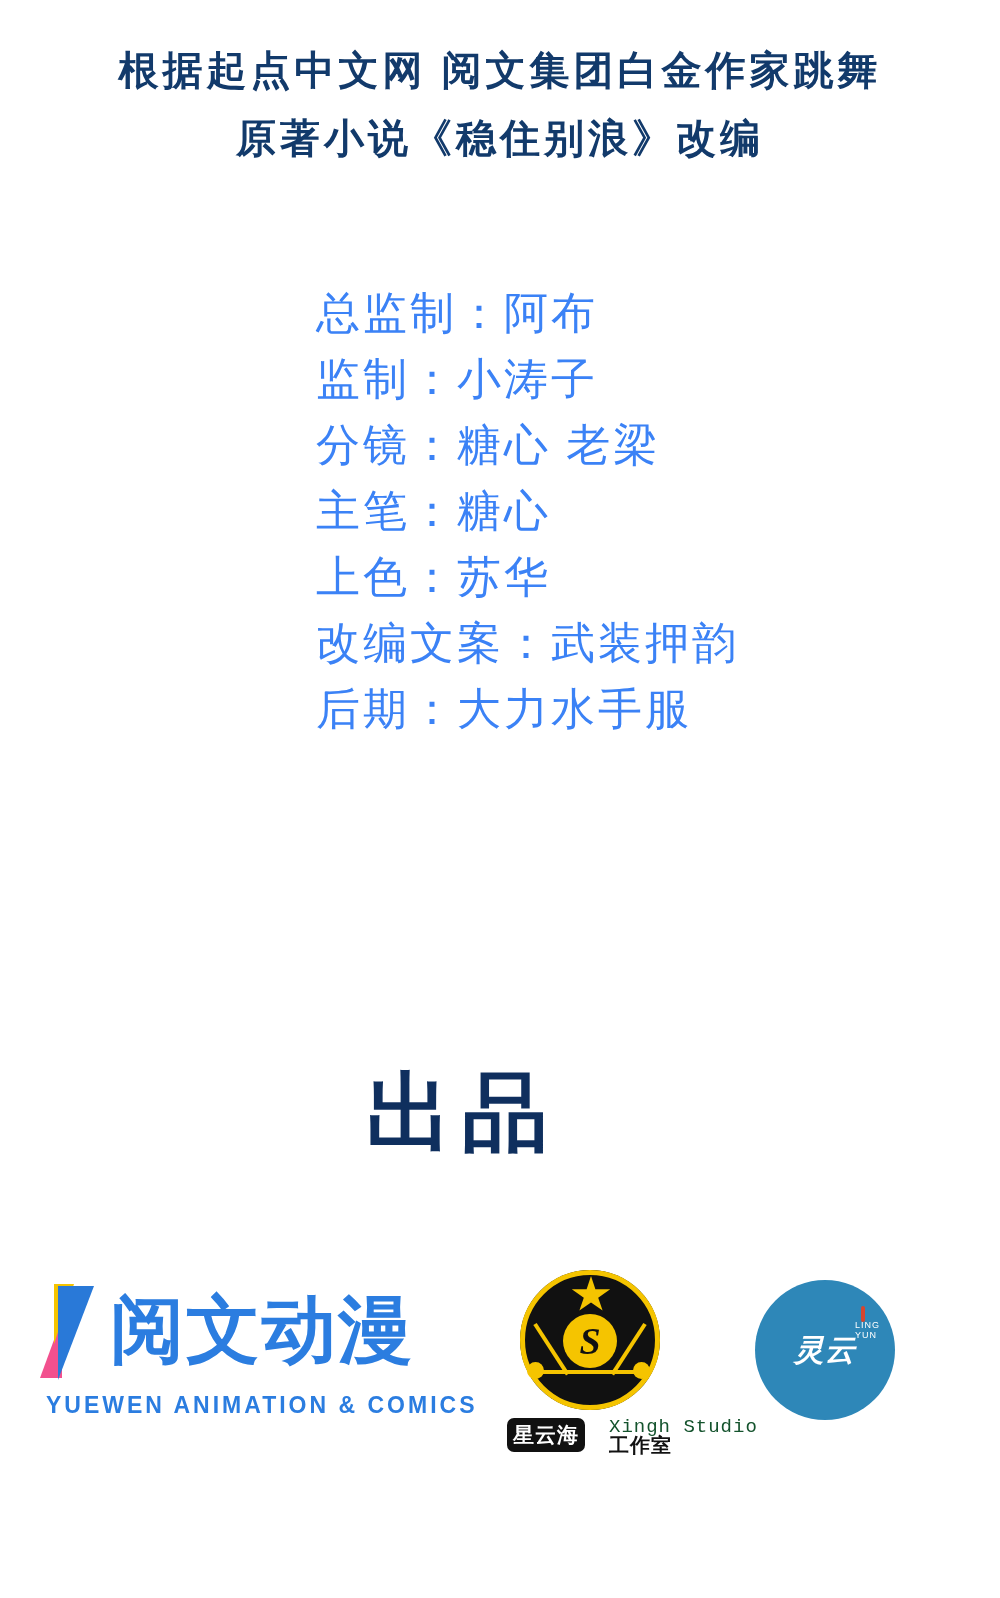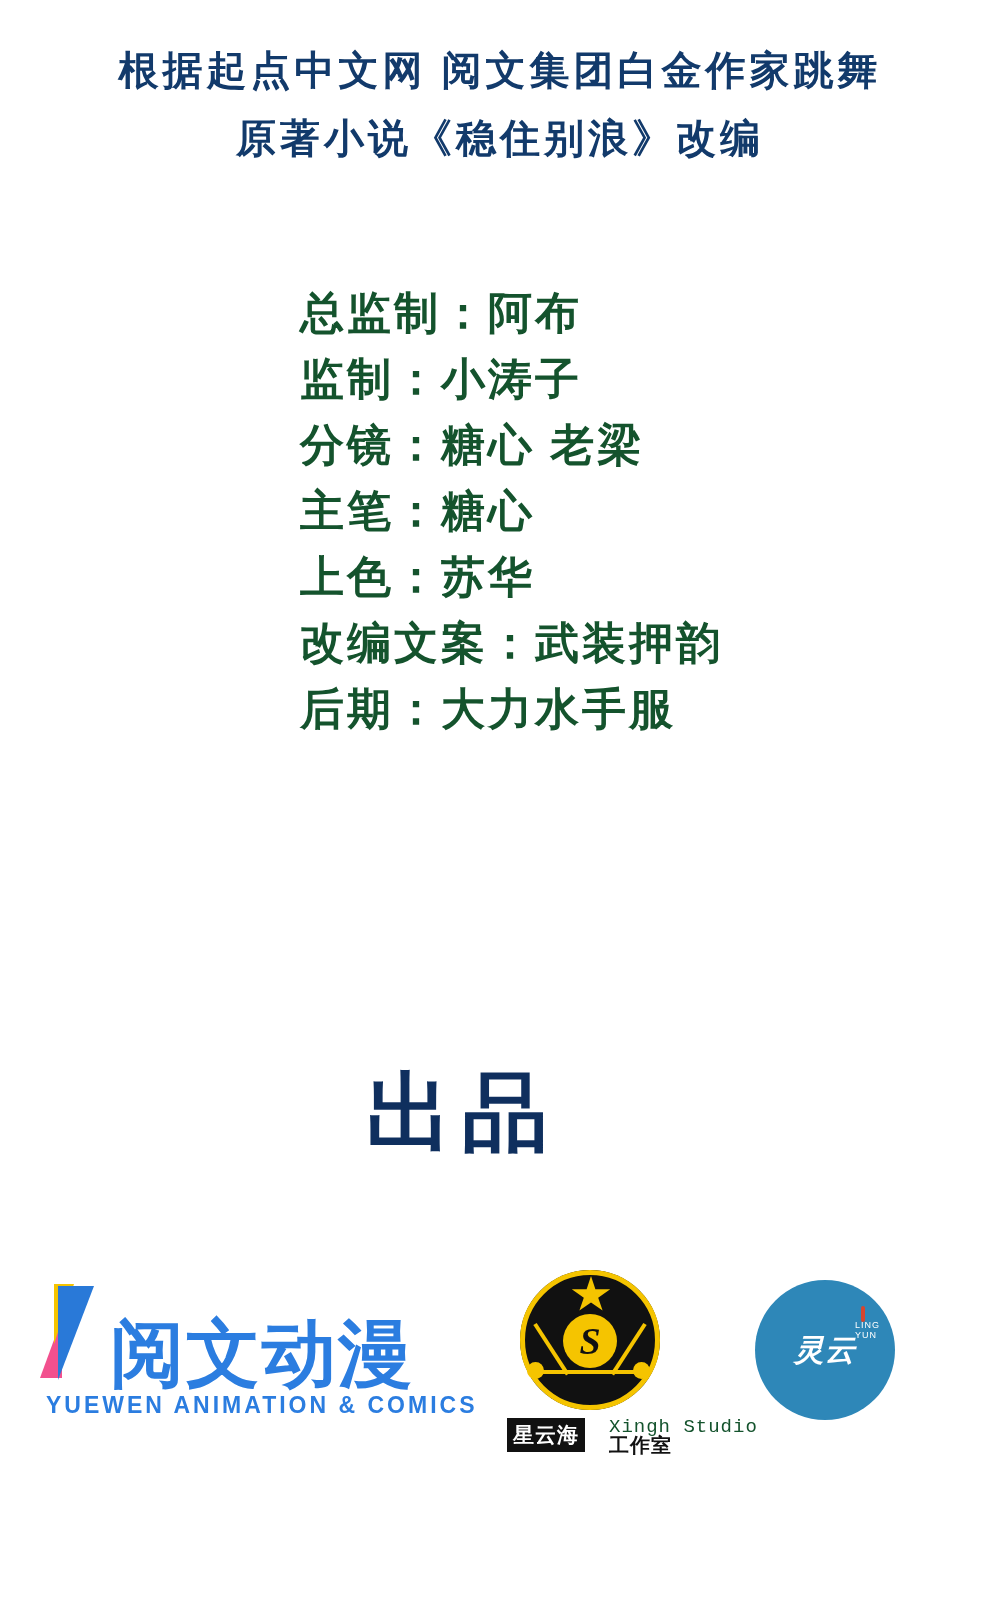--- a/index.html
+++ b/index.html
@@ -38,26 +38,27 @@
   }
 
   
   .credits {
     position: absolute;
     top: 280px;
     left: 300px;
     width: 600px;
   }
   .credit-row {
-    color: #14532d;
+    color: #3b82f6;
     font-size: 44px;
     line-height: 66px;
     letter-spacing: 3px;
     white-space: nowrap;
-    font-weight: bold;
+    font-weight: normal;
+    margin-left: 16px;
   }
 
   
   .presented {
     position: absolute;
     top: 1055px;
     left: 0;
     width: 924px;
     text-align: center;
     color: #0f2f5e;
@@ -117,21 +118,20 @@
   .yw-name {
     position: absolute;
     left: 70px;
     top: 0;
     font-size: 74px;
     font-weight: bold;
     color: #2b7de0;
     letter-spacing: 2px;
     line-height: 100px;
     white-space: nowrap;
-    margin-top: 24px;
   }
   .yw-sub {
     position: absolute;
     left: 6px;
     top: 112px;
     width: 390px;
     font-size: 23px;
     font-weight: bold;
     letter-spacing: 3px;
     color: #2b7de0;
@@ -218,20 +218,21 @@
     position: absolute;
     left: 2px;
     top: 2px;
     background: #111111;
     color: #ffffff;
     font-size: 21px;
     font-weight: bold;
     padding: 3px 6px;
     letter-spacing: 1px;
     white-space: nowrap;
+    border-radius: 7px;
   }
   .xyh-label .en {
     position: absolute;
     left: 104px;
     top: 0px;
     font-size: 19px;
     color: #14532d;
     font-family: Liberation Mono, monospace;
     letter-spacing: 1px;
     white-space: nowrap;

